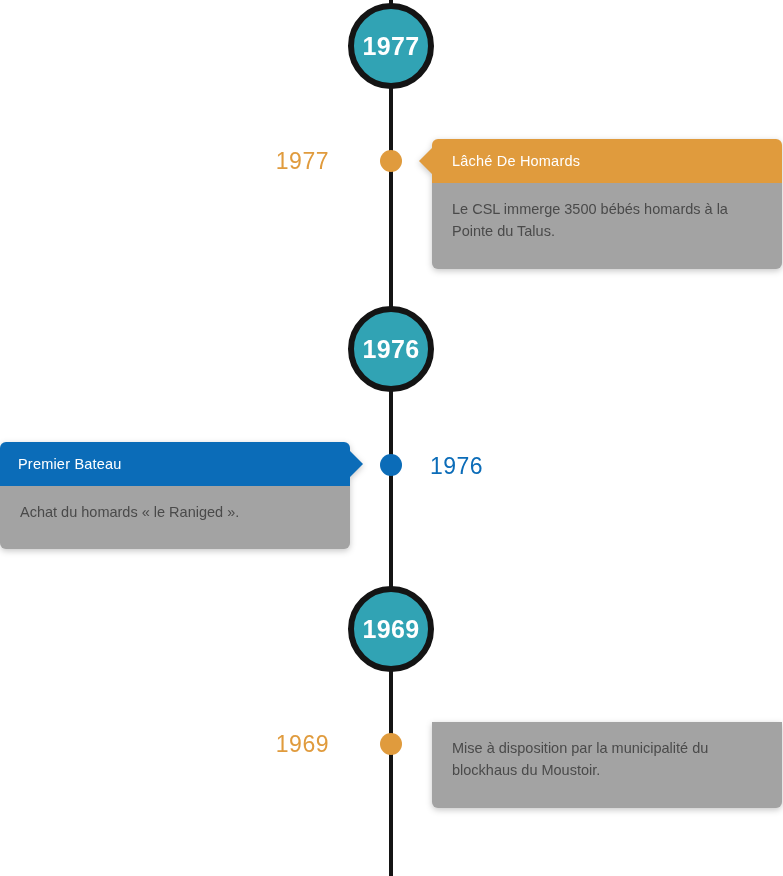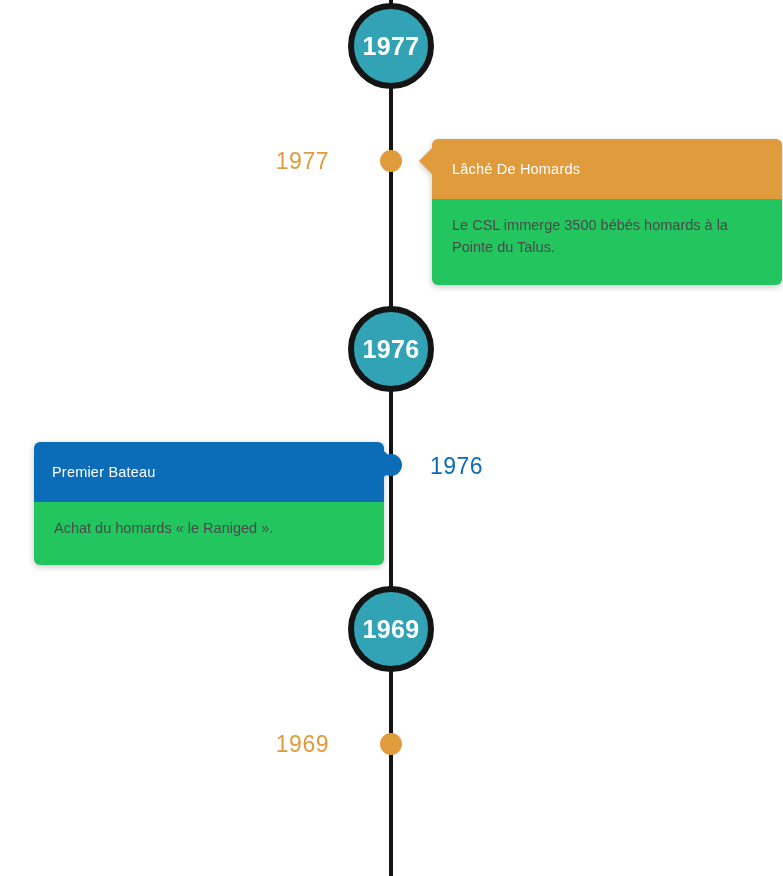--- a/index.html
+++ b/index.html
@@ -80,25 +80,25 @@
   .year-blue   { color: #0B6CB8; }
 
   
   .card {
     position: absolute;
     width: 350px;
     z-index: 4;
     filter: drop-shadow(0 2px 3px rgba(0,0,0,0.22));
   }
   .card.right { left: 432px; }
-  .card.left  { left: 0px; margin-left: 34px;   }
+  .card.left  { left: 0px;   }
 
   .card-header {
     position: relative;
-    height: 60px;
+    height: 44px;
     display: flex;
     align-items: center;
     color: #ffffff;
     font-size: 14.5px;
     letter-spacing: 0.2px;
   }
   .card.right .card-header {
     padding: 0 18px 0 20px;
     border-radius: 6px 6px 0 0;
     background: #E09B3D;
@@ -121,21 +121,21 @@
   .card.right .card-header .notch {
     left: -13px;
     border-right: 13px solid #E09B3D;
   }
   .card.left .card-header .notch {
     right: -13px;
     border-left: 13px solid #0B6CB8;
   }
 
   .card-body {
-    background: #22c55e;
+    background: #a3a3a3;
     padding: 15px 20px 26px 20px;
     border-radius: 0 0 6px 6px;
     color: #4a4a4a;
     font-size: 14.5px;
     line-height: 1.55;
     min-height: 62px;
     box-sizing: border-box;
   }
 </style>
 </head>
@@ -173,15 +173,16 @@
     <div class="card-body">Achat du homards « le Raniged ».</div>
   </div>
 
   <div class="year-circle" style="top:586px;">
     <span>1969</span>
   </div>
 
   <div class="event-dot dot-orange" style="top:733px;"></div>
   <div class="side-year left year-orange" style="top:733px;">1969</div>
   <div class="card right" style="top:722px;">
+    <div class="card-body">Mise à disposition par la municipalité du blockhaus du Moustoir.</div>
   </div>
 
 </div>
 
 </body></html>

